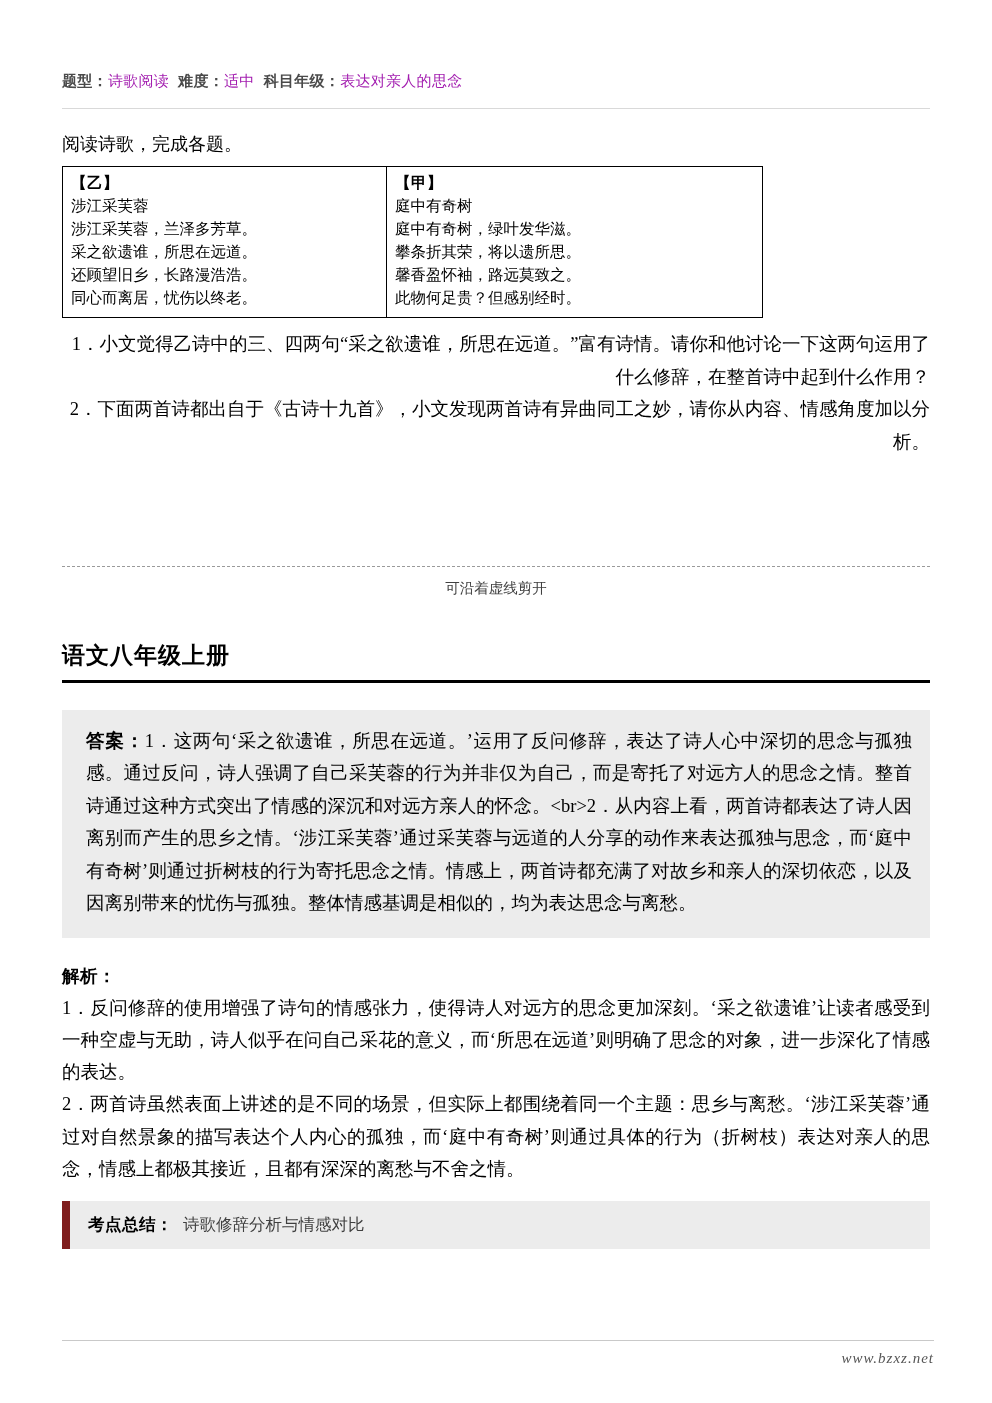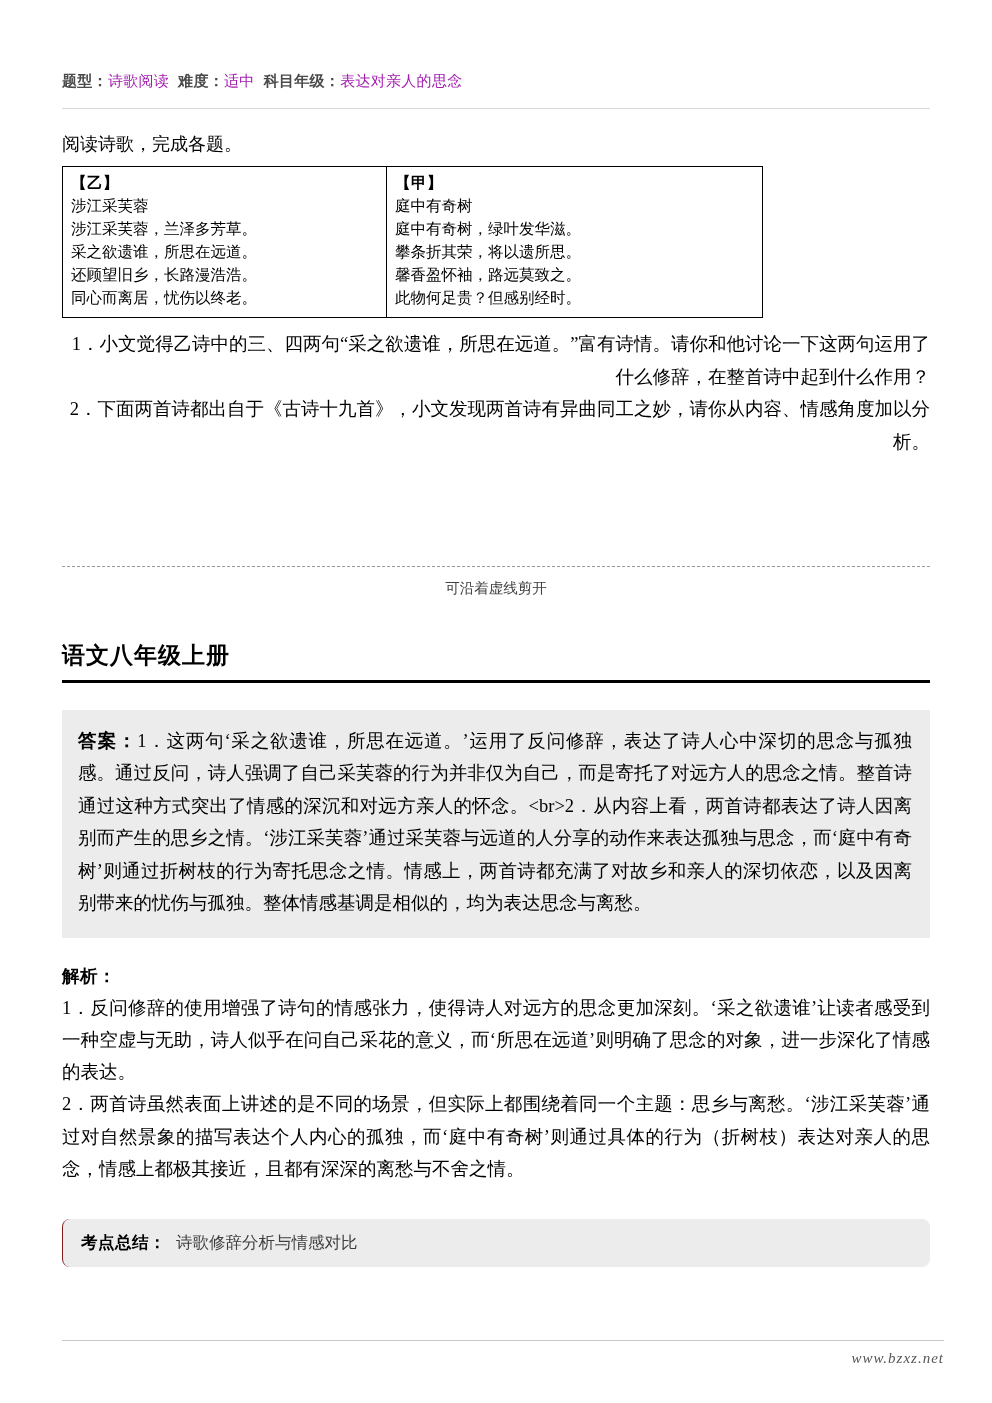--- a/index.html
+++ b/index.html
@@ -120,21 +120,21 @@
   }
   .section-rule {
     margin-top: 9px;
     height: 2.6px;
     background: #000;
   }
 
   .answer-box {
     margin-top: 27px;
     background: #ececec;
-    padding: 15px 18px 18px 16px;
+    padding: 15px 18px 18px 24px;
     font-size: 18.5px;
     line-height: 1.76;
     text-align: justify;
   }
   .answer-box .lead {
     font-weight: bold;
     font-family: "Liberation Sans", "DejaVu Sans", sans-serif;
     letter-spacing: 0.5px;
   }
 
@@ -149,41 +149,40 @@
   }
   .analysis-body {
     margin-top: 4px;
     font-size: 18.5px;
     line-height: 1.74;
     text-align: justify;
   }
   .analysis-body p { margin: 0; }
 
   .keypoint-box {
-    margin-top: 34px;
+    margin-top: 16px;
     background: #ececec;
-    border-left: 1px solid #7f1d1d;
+    border-left: 8px solid #7f1d1d;
     padding: 13px 16px 13px 18px;
     font-size: 16.5px;
     color: #3f3f3f;
-    border-radius: 8px;
   }
   .keypoint-box .kp-label {
     font-weight: bold;
     color: #000;
     font-family: "Liberation Sans", "DejaVu Sans", sans-serif;
     letter-spacing: 0.5px;
   }
   .keypoint-box .kp-gap { display: inline-block; width: 10px; }
 
   
   .footer-zone {
     position: absolute;
     left: 62px;
-    right: 48px;
+    right: 58px;
     bottom: 36px;
     margin-top: 19px;
   }
   .footer-rule {
     height: 1px;
     background: #c9c9c9;
   }
   .footer-url {
     margin-top: 9px;
     text-align: right;

